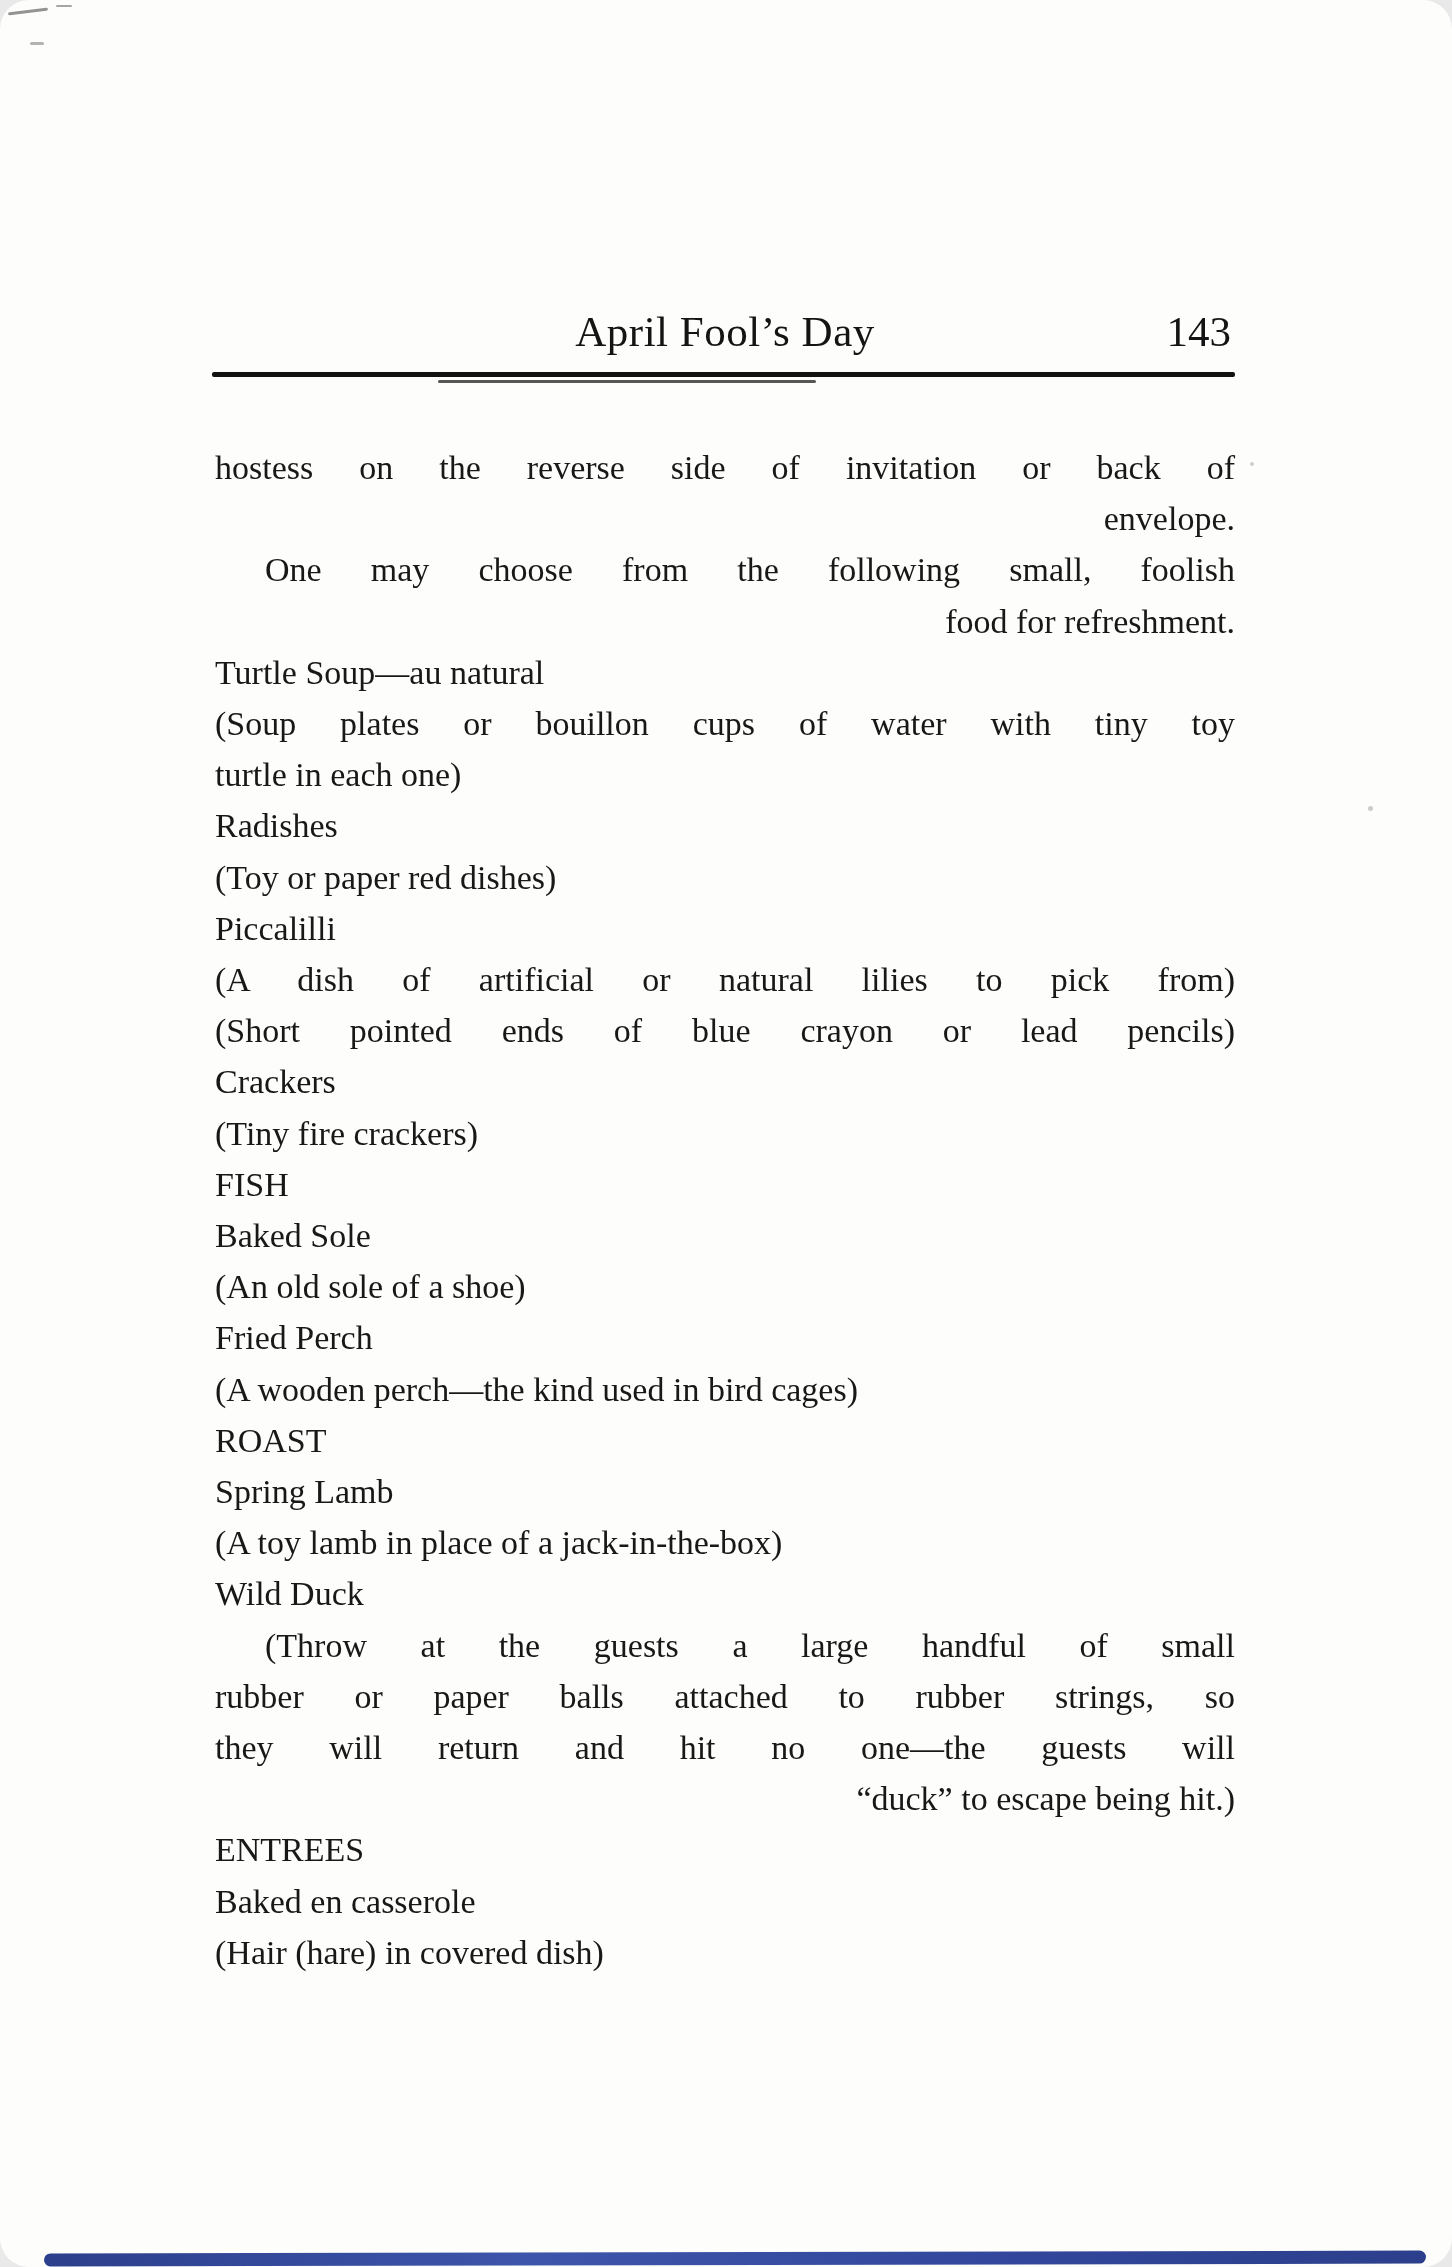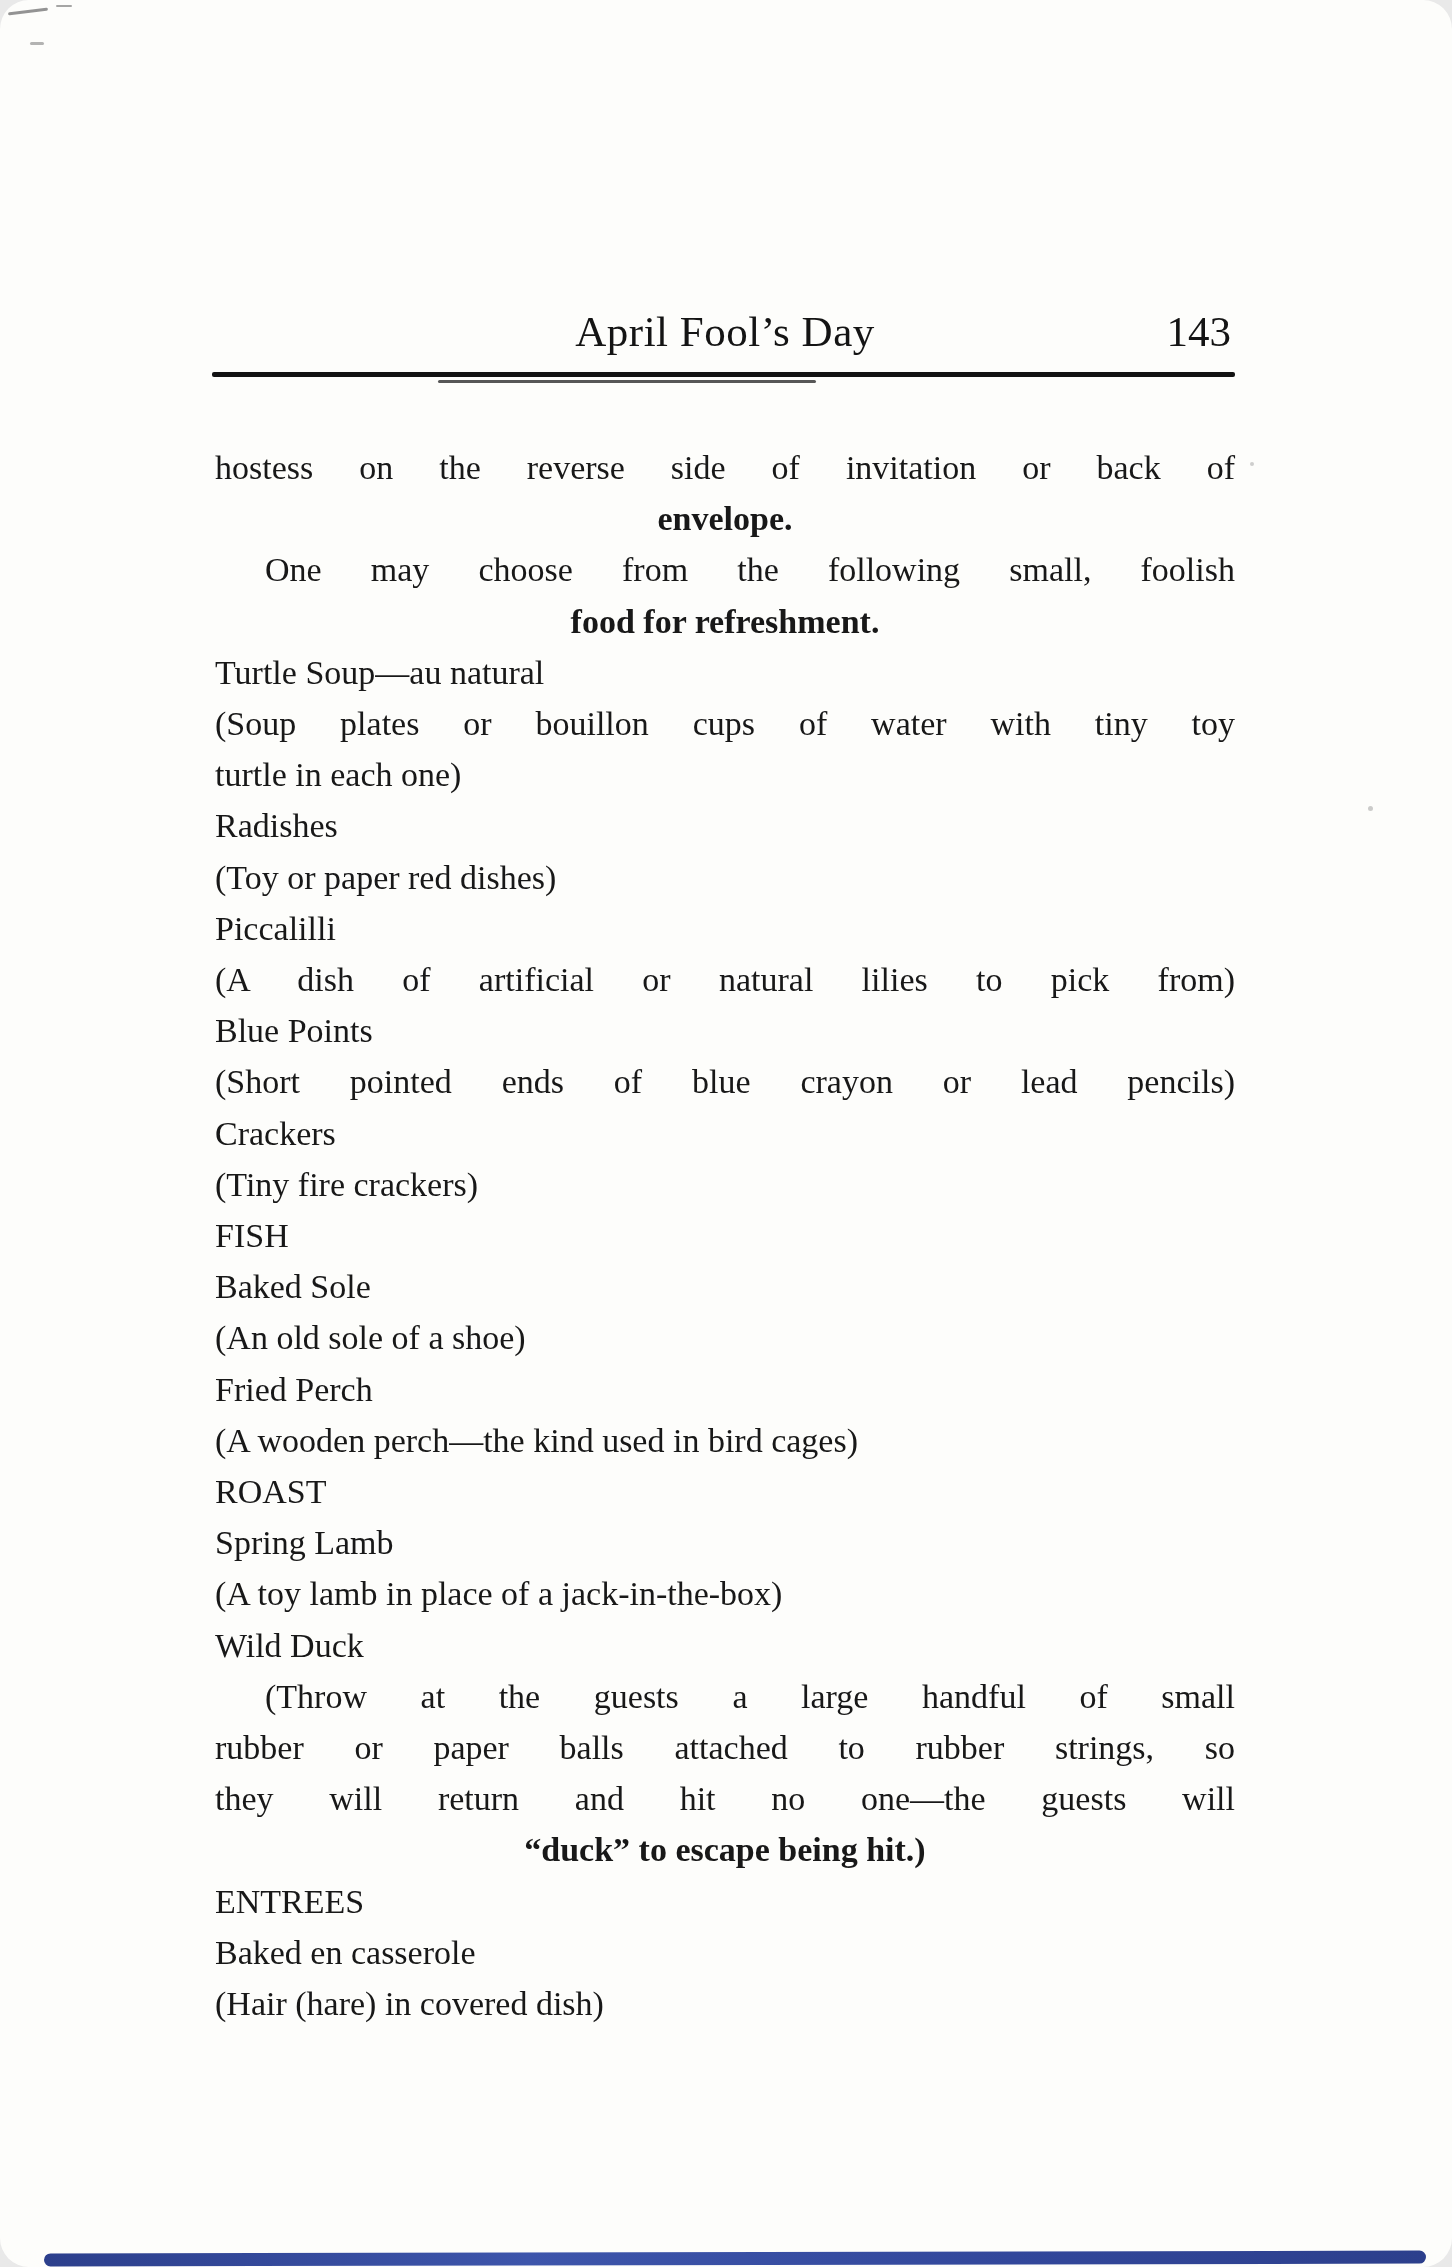--- a/index.html
+++ b/index.html
@@ -65,21 +65,21 @@
     left: 215px;
     top: 442px;
     width: 1020px;
     font-size: 34px;
     line-height: 51.2px;
     color: #181818;
   }
   .line { min-height: 51px; }
   .just   { text-align: justify; text-align-last: justify; }
   .center { text-align: left; }
-  .left   { text-align: center; font-weight: bold; }
+  .left   { text-align: right; }
   .indent { padding-left: 50px; }
 
   
   .artifact { position: absolute; pointer-events: none; }
   .dash-a { left: 8px;  top: 10px; width: 40px; height: 3px; background: #5a5a5a; transform: rotate(-7deg); opacity: .65; border-radius: 2px; }
   .dash-b { left: 56px; top: 5px;  width: 16px; height: 2px; background: #6a6a6a; opacity: .6; border-radius: 2px; }
   .dash-c { left: 30px; top: 42px; width: 14px; height: 3px; background: #777;   opacity: .55; border-radius: 2px; }
   .speck-a { left: 1368px; top: 806px; width: 5px; height: 5px; background: #9a9a9a; border-radius: 50%; opacity: .5; }
   .speck-b { left: 1250px; top: 462px; width: 4px; height: 4px; background: #a0a0a0; border-radius: 50%; opacity: .5; }
 
@@ -117,21 +117,20 @@
     <div class="line left">envelope.</div>
     <div class="line just indent">One may choose from the following small, foolish</div>
     <div class="line left">food for refreshment.</div>
     <div class="line center">Turtle Soup—au natural</div>
     <div class="line just">(Soup plates or bouillon cups of water with tiny toy</div>
     <div class="line center">turtle in each one)</div>
     <div class="line center">Radishes</div>
     <div class="line center">(Toy or paper red dishes)</div>
     <div class="line center">Piccalilli</div>
     <div class="line just">(A dish of artificial or natural lilies to pick from)</div>
-    <div class="line center">Blue Points</div>
     <div class="line just">(Short pointed ends of blue crayon or lead pencils)</div>
     <div class="line center">Crackers</div>
     <div class="line center">(Tiny fire crackers)</div>
     <div class="line center">FISH</div>
     <div class="line center">Baked Sole</div>
     <div class="line center">(An old sole of a shoe)</div>
     <div class="line center">Fried Perch</div>
     <div class="line center">(A wooden perch—the kind used in bird cages)</div>
     <div class="line center">ROAST</div>
     <div class="line center">Spring Lamb</div>

